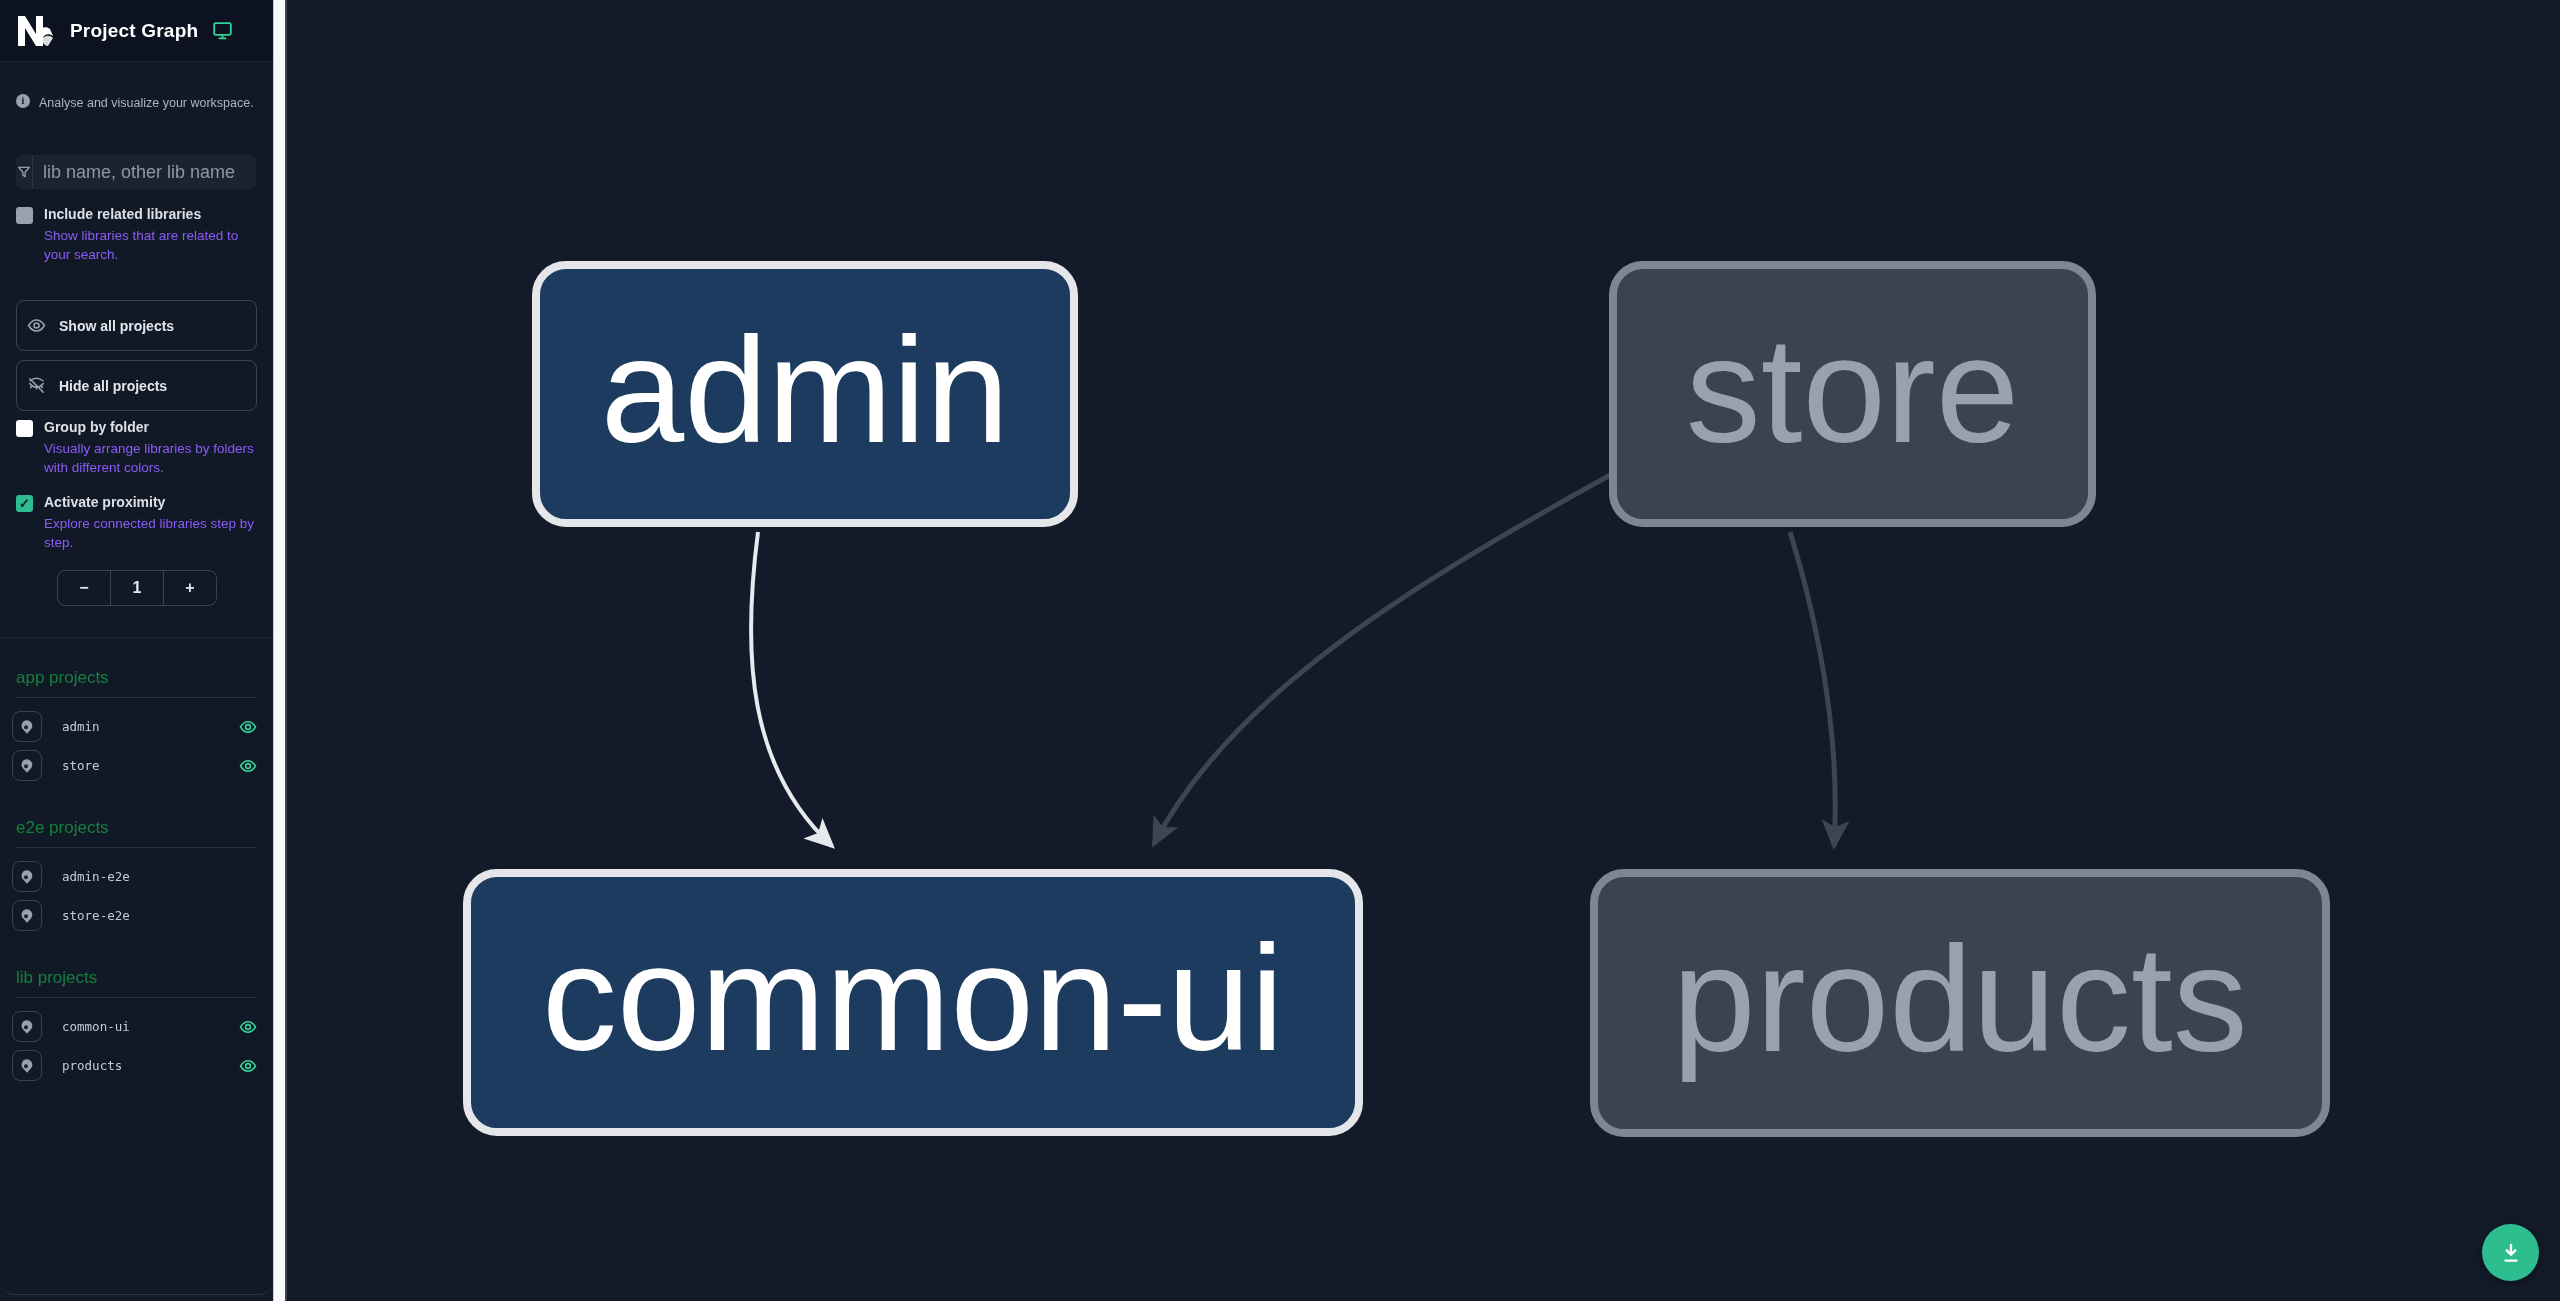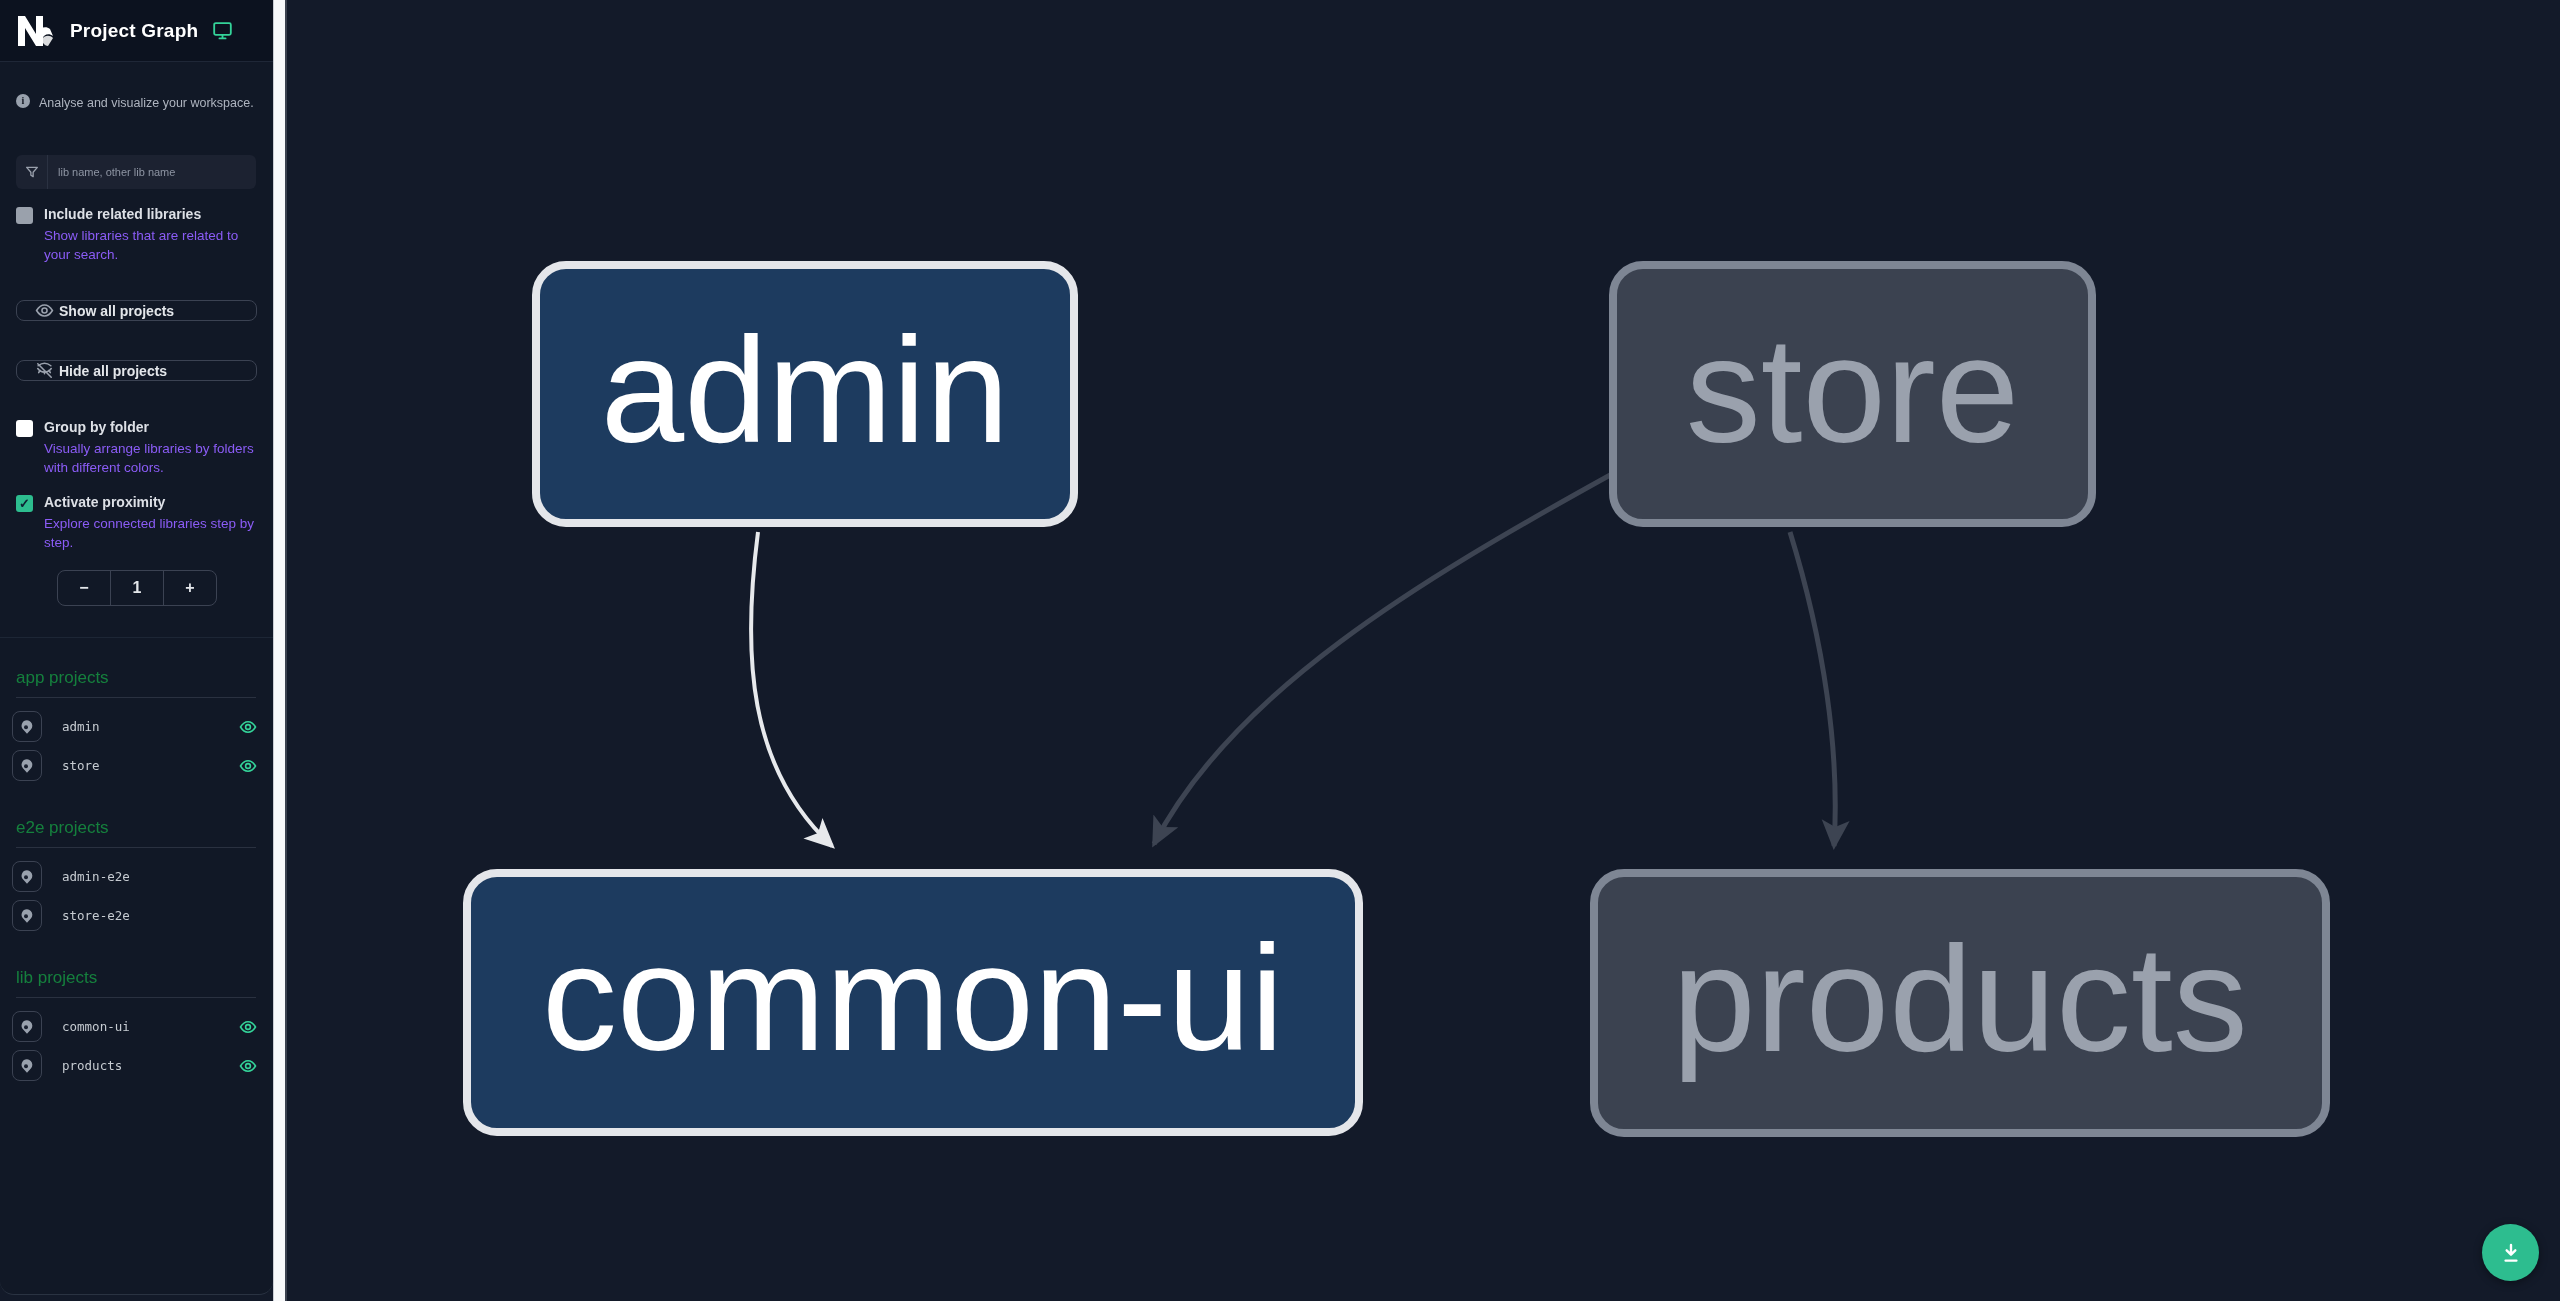--- a/index.html
+++ b/index.html
@@ -30,36 +30,36 @@
              color:#aeb4bf; font-size:12.5px; line-height:1.45; align-items:flex-start; }
   .info-dot { flex:0 0 14px; width:14px; height:14px; border-radius:50%; background:#99a1ad;
               color:#10151f; font-weight:700; font-size:10px; text-align:center; line-height:14px;
               font-family:"Liberation Serif", serif; }
 
   .filter { position:absolute; left:16px; top:155px; width:240px; height:34px;
             background:#1c2231; border-radius:6px; display:flex; align-items:stretch; }
   .filter .fcell { width:32px; display:flex; align-items:center; justify-content:center;
                    border-right:1px solid #2b3242; }
   .filter input { flex:1; background:transparent; border:none; outline:none;
-                  color:#d6dae1; font-size:11px; padding:0 10px;
+                  color:#d6dae1; font-size:18px; padding:0 10px;
                   font-family:"Liberation Sans", sans-serif; }
   .filter input::placeholder { color:#8e95a3; }
 
   .check { position:absolute; left:16px; width:240px; }
   .cbox { position:absolute; left:0; top:2px; width:17px; height:17px; border-radius:3px; }
   .cbox.gray  { background:#9aa1ac; }
   .cbox.white { background:#ffffff; }
   .cbox.green { background:#2dbd8f; color:#0e2233; font-size:13px; font-weight:700;
                 text-align:center; line-height:17px; }
   .clabel { margin-left:28px; color:#dde0e6; font-size:14px; font-weight:700; line-height:1.35; }
   .cdesc  { margin-left:28px; color:#8b5cf6; font-size:13.5px; line-height:1.42; margin-top:2px; }
 
-  .sb-btn { position:absolute; left:16px; width:241px; height:21px; background:transparent;
+  .sb-btn { position:absolute; left:16px; width:241px; height:51px; background:transparent;
             border:1px solid #3b4252; border-radius:8px; display:flex; align-items:center;
-            gap:5px; padding:0 18px; color:#e3e6ea; font-size:14px; font-weight:700;
+            gap:13px; padding:0 10px; color:#e3e6ea; font-size:14px; font-weight:700;
             cursor:pointer; font-family:"Liberation Sans", sans-serif; }
 
   .stepper { position:absolute; left:57px; top:570px; width:160px; height:36px;
              border:1px solid #3b4252; border-radius:8px; display:flex; color:#e3e6ea; }
   .stepper > div { flex:1; display:flex; align-items:center; justify-content:center;
                    font-size:16px; font-weight:700; cursor:pointer; }
   .stepper > div + div { border-left:1px solid #3b4252; }
 
   .sb-sep { position:absolute; left:0; top:637px; width:273px; height:1px; background:#1d2635; }
 

